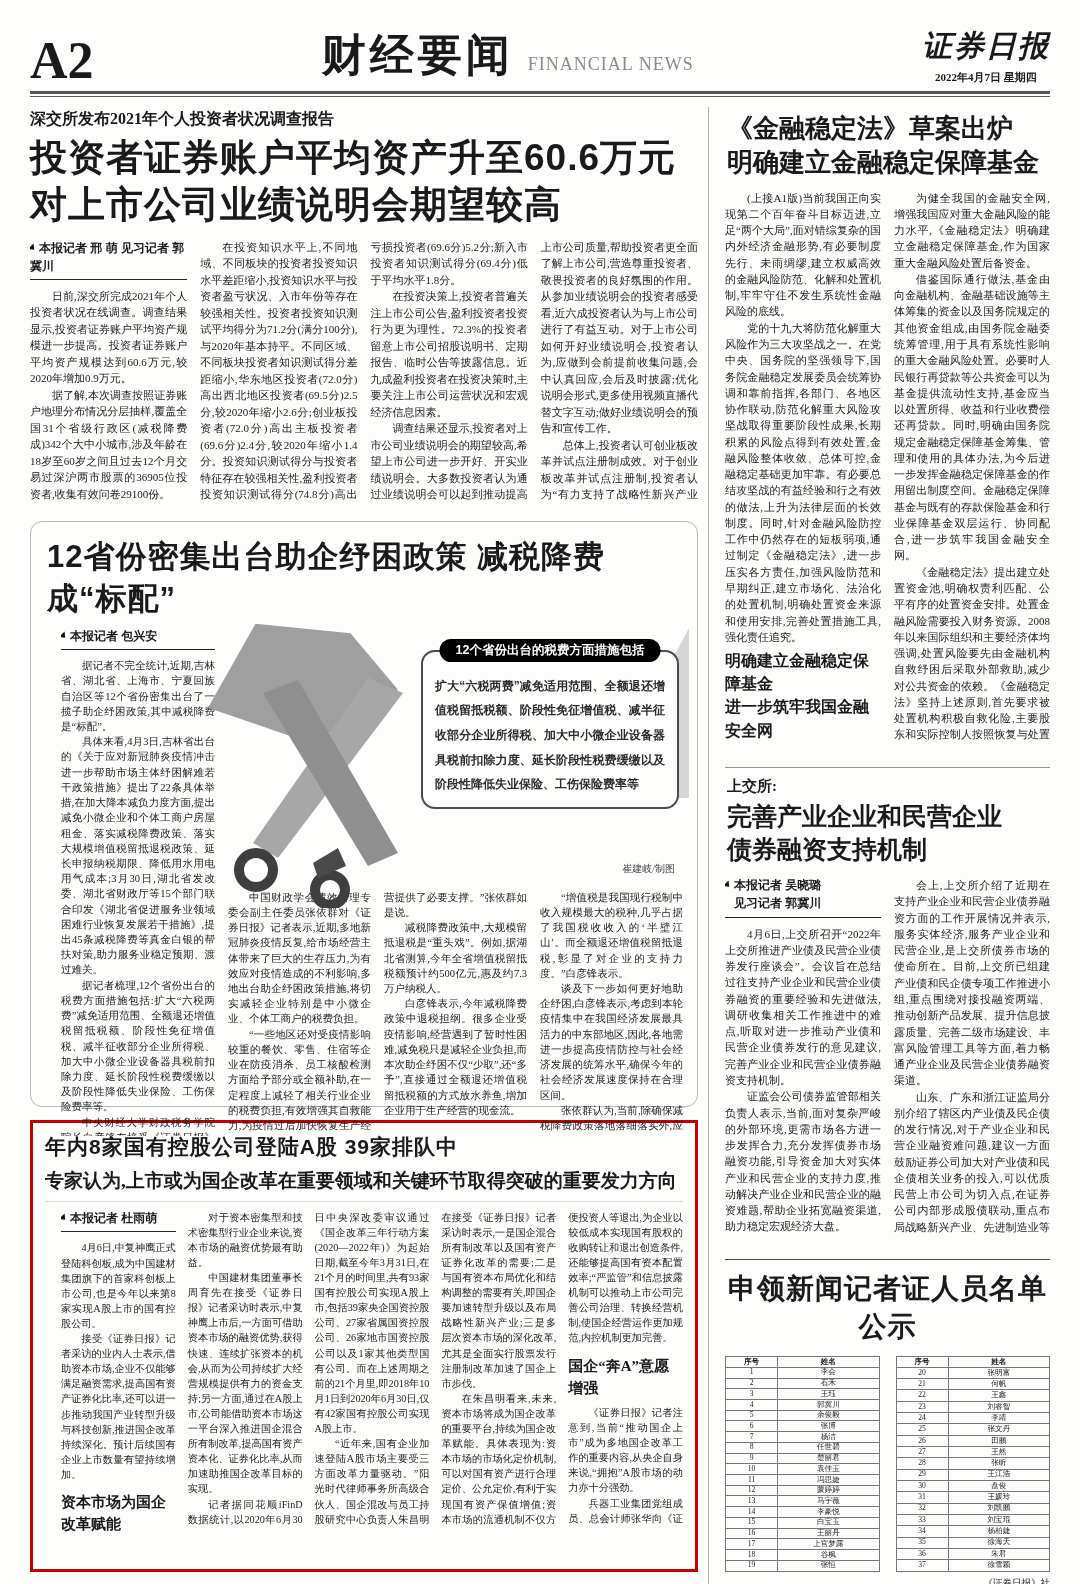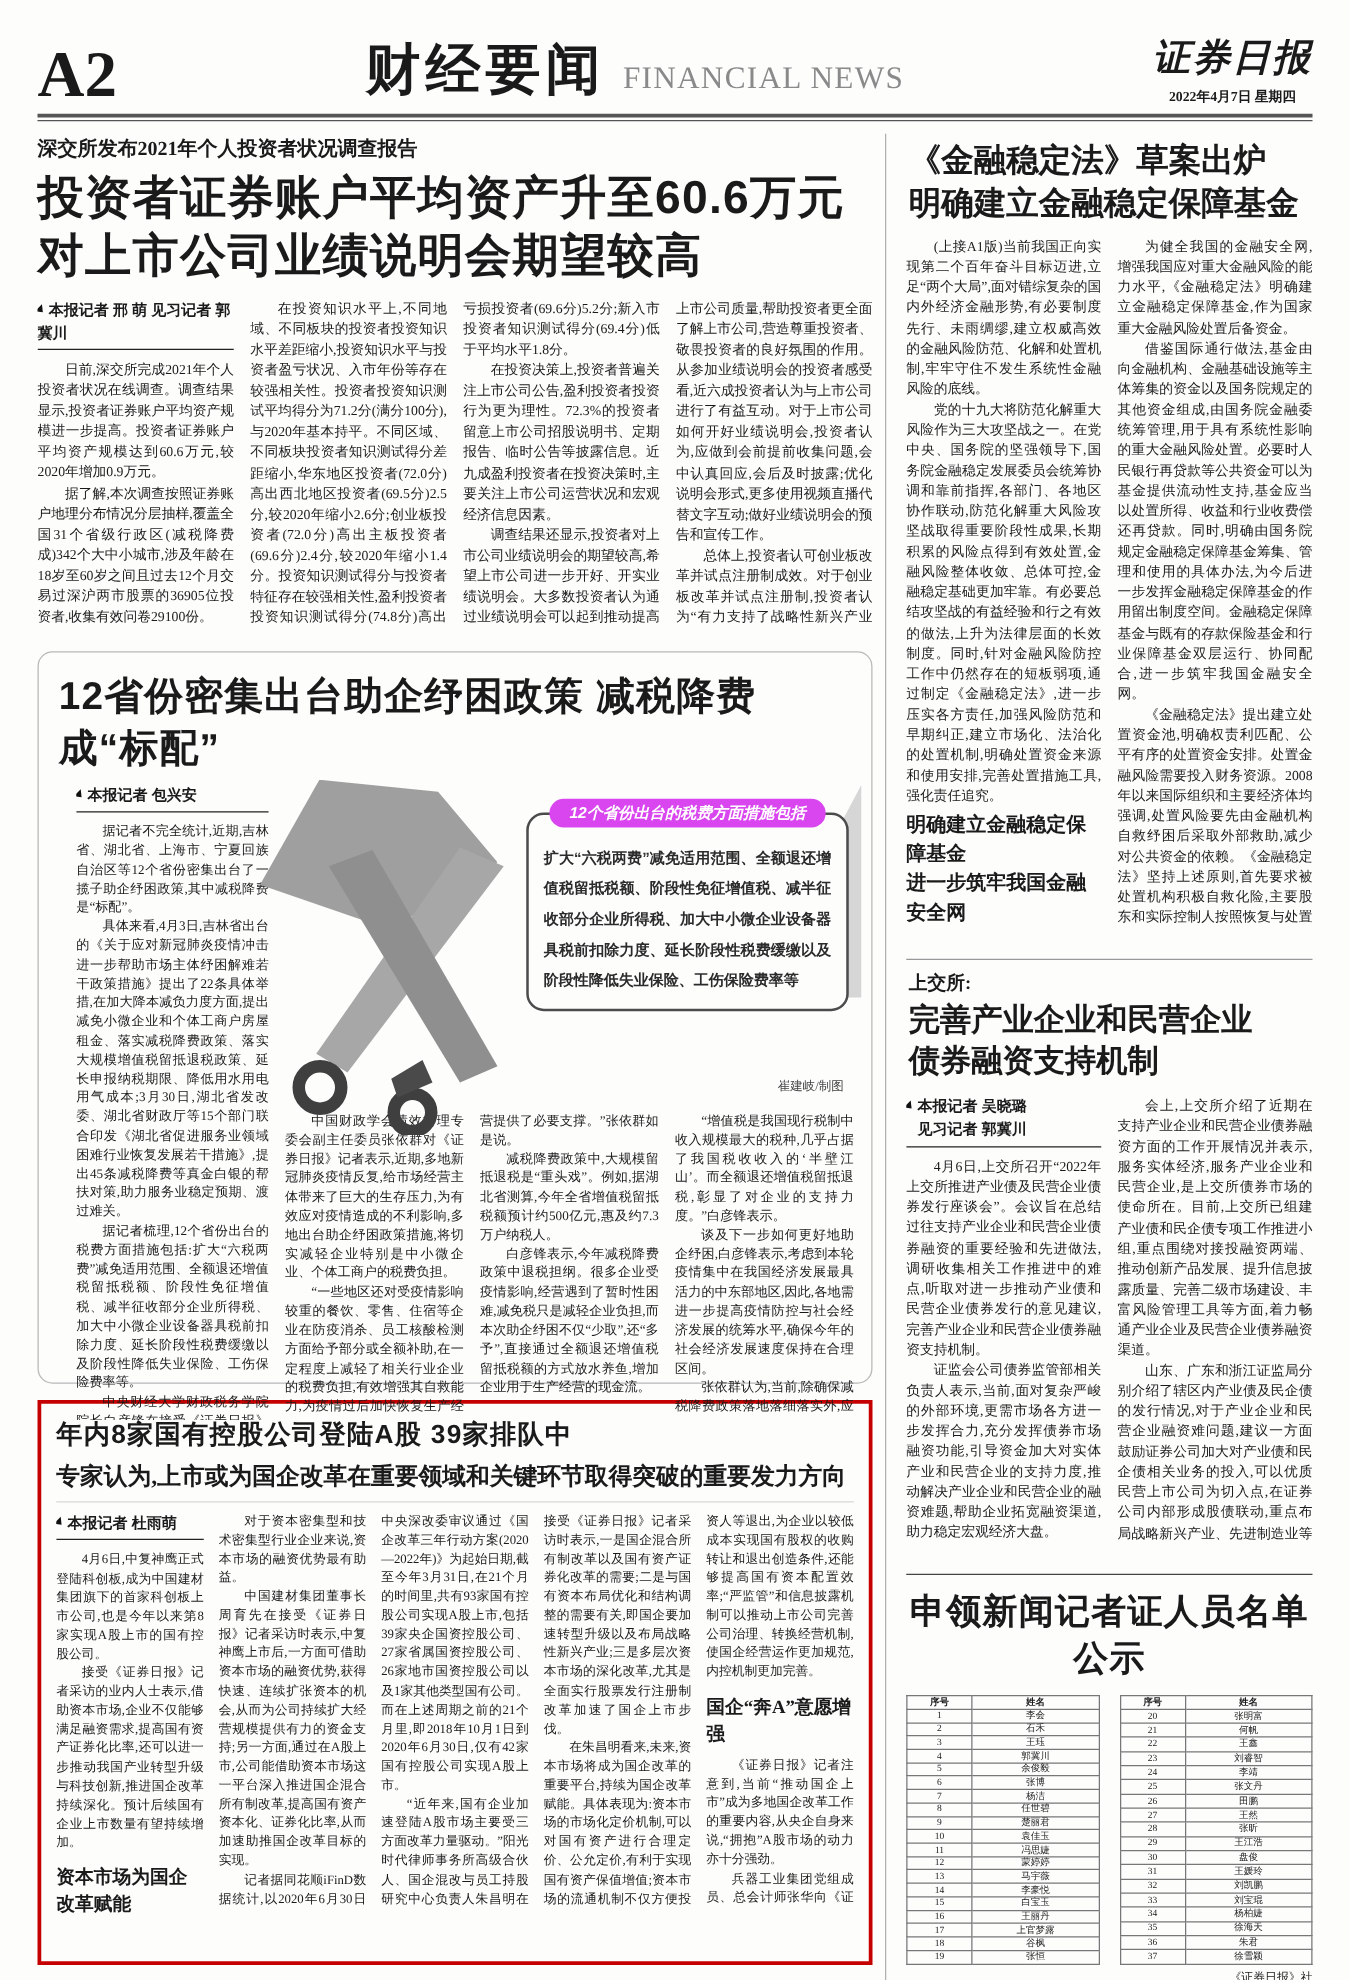--- a/index.html
+++ b/index.html
@@ -4,21 +4,21 @@
 <style>
   * { margin:0; padding:0; box-sizing:border-box; }
   html,body { background:#e8e8e8; }
   .page { width:1080px; height:1584px; background:#fdfdfc; position:relative; margin:0 auto;
           font-family:"Liberation Serif","DejaVu Serif",serif; color:#1a1a1a; overflow:hidden; }
   
   .header { display:flex; align-items:flex-end; justify-content:space-between; padding:26px 30px 6px 30px; }
   .page-no { font-family:"Liberation Serif",serif; font-weight:bold; font-size:52px; line-height:0.9; }
   .sec-wrap { display:flex; align-items:baseline; gap:14px; }
   .sec-cn { font-size:44px; font-weight:900; letter-spacing:4px; font-family:"Liberation Serif",serif; }
-  .sec-en { font-size:25px; color:#8a8a8a; font-family:"Liberation Serif",serif; letter-spacing:1px; }
+  .sec-en { font-size:18px; color:#8a8a8a; font-family:"Liberation Serif",serif; letter-spacing:1px; }
   .mast { text-align:center; }
   .mast-logo { font-family:"DejaVu Serif",serif; font-style:italic; font-weight:bold; font-size:30px; letter-spacing:2px; }
   .mast-date { font-size:11px; font-weight:bold; margin-top:3px; }
   .double-rule { margin:0 30px; border-top:3px solid #555; border-bottom:1px solid #555; height:6px; }
   
   .content { display:flex; padding:10px 30px 0 30px; gap:10px; }
   .col-left { width:668px; flex:none; }
   .vsep { width:1px; background:#b0b0b0; flex:none; }
   .col-right { flex:1; padding-left:6px; }
   p.para { text-indent:2em; text-align:justify; }
@@ -37,32 +37,32 @@
   .a2-col1 { width:154px; flex:none; font-size:10.5px; line-height:1.45; overflow:hidden;margin-left:16px; }
   .a2-right { flex:1; display:flex; flex-direction:column; }
   .gband { height:250px; position:relative; flex:none; }
   .tri-right { position:absolute; right:-6px; top:0; width:0; height:0;
                border-bottom:170px solid #d6d6d6; border-left:90px solid transparent; }
   .penta { position:absolute; left:-20px; top:-4px; width:190px; height:120px; background:#9f9f9f;
            clip-path:polygon(25% 0,75% 8%,100% 55%,55% 100%,0 70%); }
   .scissors { position:absolute; left:-10px; top:40px; }
   .gpanel { position:absolute; right:4px; top:22px; width:258px; border:2px solid #4b4b4b; border-radius:14px;
             padding:22px 12px 10px 12px; background:#fdfdfc; }
-  .gpill { position:absolute; top:-13px; left:50%; transform:translateX(-50%); background:#d946ef; color:#fff;
+  .gpill { position:absolute; top:-13px; left:50%; transform:translateX(-50%); background:#000000; color:#fff;
            font-family:"Liberation Sans",sans-serif; font-weight:bold; font-size:12.5px; white-space:nowrap;
-           padding:3px 16px; border-radius:999px;font-style:italic; }
+           padding:3px 16px; border-radius:999px; }
   .gtext { font-family:"Liberation Sans",sans-serif; font-weight:600; font-size:12px; line-height:2.05;
            color:#2b2b2b; text-align:justify; }
   .gcredit { position:absolute; right:8px; bottom:2px; font-size:10px; color:#444; }
   .a2-cols { column-count:3; column-gap:13px; height:246px; overflow:hidden; font-size:10.5px; line-height:1.45; margin-top:12px; }
   
   .box3 { border:3px solid #c40000; margin-top:13px; padding:8px 12px 10px 12px; height:452px; }
   .a3-headline { font-family:"Liberation Sans",sans-serif; font-weight:900; font-size:21px; letter-spacing:1px; margin-top:2px; }
   .a3-deck { font-size:19px; font-weight:bold; margin:7px 0 6px 0; padding-bottom:7px; border-bottom:1px solid #d8d8d8; }
-  .a3-body { column-count:5; column-gap:12px; height:330px; overflow:hidden; font-size:10.2px; line-height:1.48; margin-top:8px; }
+  .a3-body { column-count:5; column-gap:12px; height:330px; overflow:hidden; font-size:10.2px; line-height:1.48; margin-top:8px;margin-left:16px; }
   .subhead { font-size:15px; font-weight:900; margin:9px 0 6px 0; font-family:"Liberation Serif",serif; }
   
   .rA-headline { font-family:"Liberation Sans",sans-serif; font-weight:900; font-size:26px; line-height:1.32; margin:4px 0 10px 2px; }
   .rcols { column-count:2; column-gap:13px; font-size:11px; line-height:1.48; overflow:hidden; }
   .rA-body { height:568px; }
   .mid-subhead { font-size:16px; font-weight:900; line-height:1.45; margin:4px 0 8px 0; }
   hr.thin { border:none; border-top:1px solid #999; margin:9px 0; }
   hr.dark { border:none; border-top:1.5px solid #444; margin:10px 0 8px 0; }
   .rB-kicker { font-weight:bold; font-size:15px; margin:2px 0 4px 2px; }
   .rB-headline { font-family:"Liberation Sans",sans-serif; font-weight:900; font-size:25px; line-height:1.35; margin:0 0 10px 2px; }

